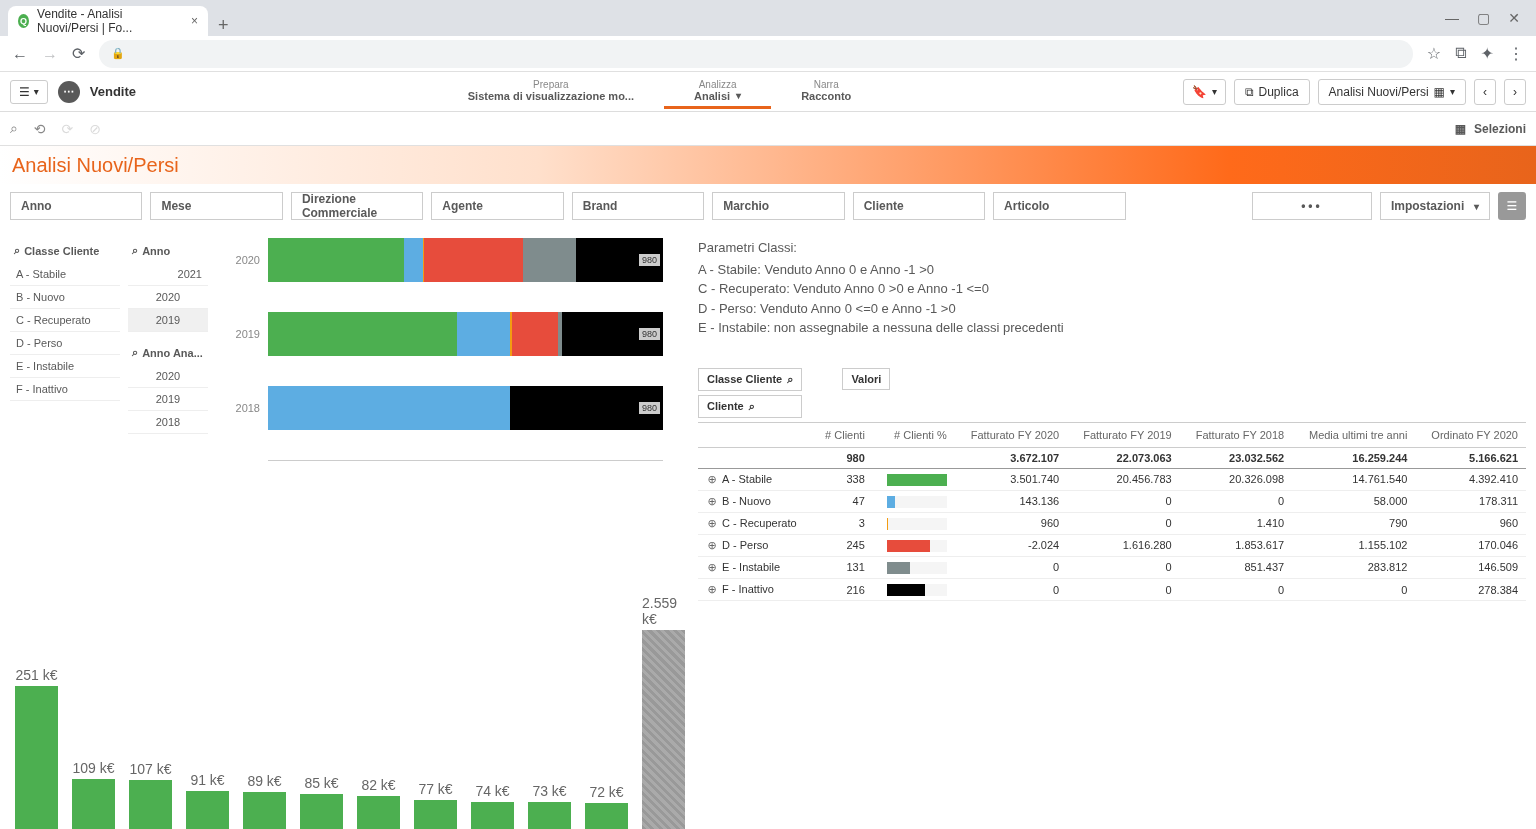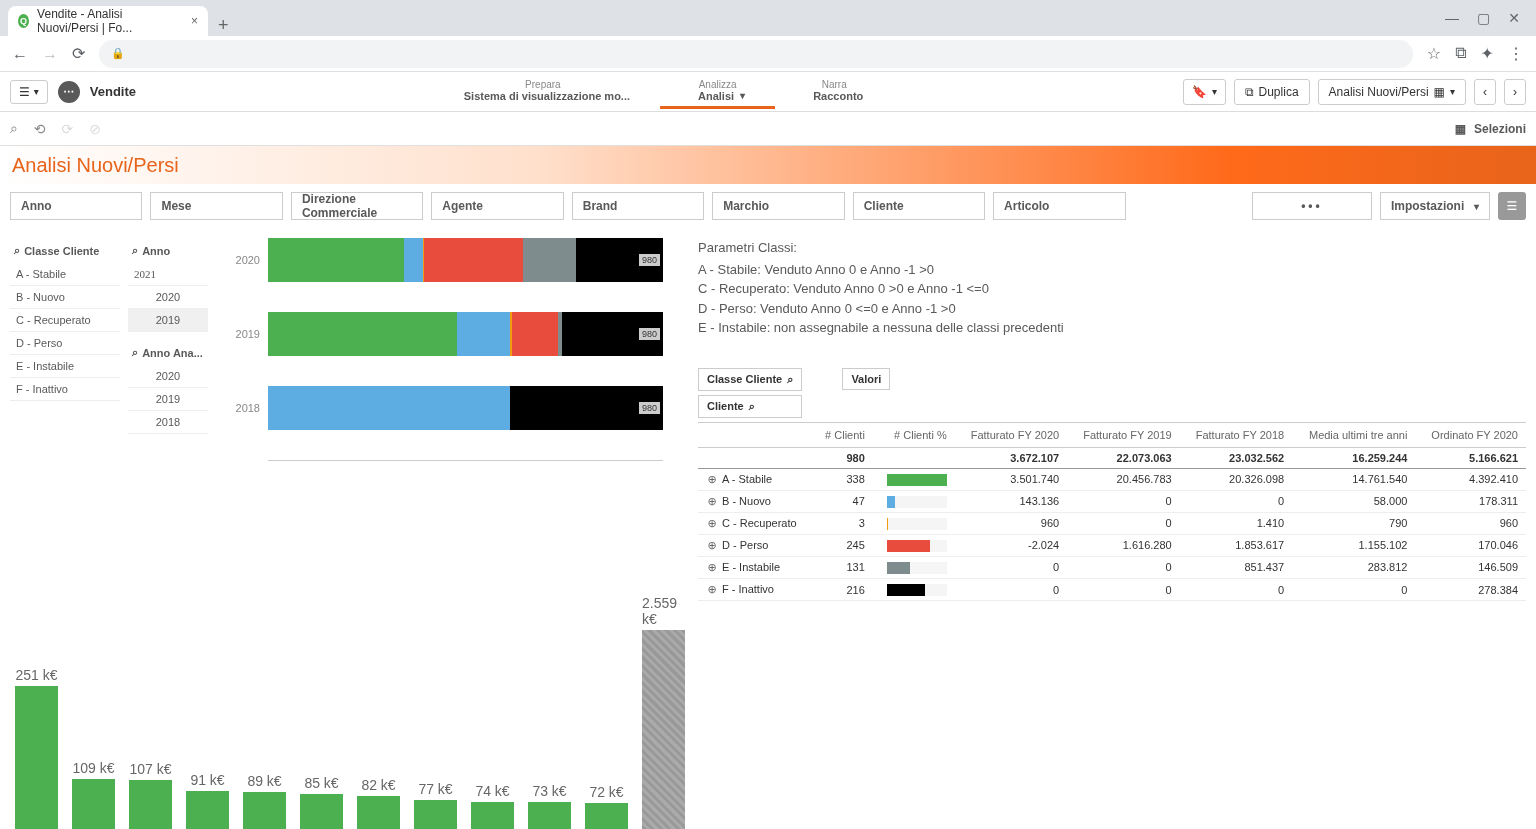--- a/index.html
+++ b/index.html
@@ -19,21 +19,21 @@
 .addr-right { display:flex; gap:14px; color:#5f6368; font-size:16px; }
 
 
 .app-bar { height:40px; border-bottom:1px solid #ddd; display:flex; align-items:center; padding:0 10px; gap:10px; }
 .menu-btn { border:1px solid #ccc; border-radius:3px; padding:4px 8px; display:flex; align-items:center; gap:4px; cursor:pointer; }
 .app-logo { width:22px; height:22px; border-radius:50%; background:#595959; display:inline-flex; align-items:center; justify-content:center; color:#fff; font-size:11px; font-weight:bold; }
 .app-title { font-weight:bold; font-size:13px; }
 .workflow { display:flex; gap:0; margin:0 auto; }
 .workflow-item { text-align:center; padding:4px 30px; font-size:11px; cursor:pointer; position:relative; }
 .workflow-item .wf-top { color:#888; font-size:10px; }
-.workflow-item .wf-bot { font-weight:bold; color:#595959; display:flex; align-items:center; gap:6px;margin-left:8px; }
+.workflow-item .wf-bot { font-weight:bold; color:#595959; display:flex; align-items:center; gap:6px; }
 .workflow-item.active { border-bottom:3px solid #e8641b; }
 .right-tools { display:flex; gap:8px; align-items:center; }
 .tool-btn { border:1px solid #ccc; border-radius:3px; padding:5px 10px; font-size:12px; cursor:pointer; background:#fff; display:flex; align-items:center; gap:5px; }
 .tool-btn.icon-only { padding:5px 8px; }
 
 
 .sel-bar { height:34px; border-bottom:1px solid #e0e0e0; display:flex; align-items:center; padding:0 10px; gap:16px; color:#888; }
 .sel-icon { font-size:14px; cursor:pointer; }
 .sel-right { margin-left:auto; display:flex; align-items:center; gap:8px; font-weight:bold; color:#595959; }
 
@@ -221,21 +221,21 @@
           <div class="listbox-item" style="text-align: left;">E - Instabile</div>
           <div class="listbox-item" style="text-align: left;">F - Inattivo</div>
         </div>
     </div>
     <div class="listbox" style="width:80px">
       <div class="listbox-hdr">
           <span>⌕</span>
           <span>Anno</span>
         </div>
       <div id="lb-anno">
-          <div class="listbox-item" style="text-align: left; font-family: Liberation Serif, serif;">2021</div>
+          <div class="listbox-item" style="text-align: right;">2021</div>
           <div class="listbox-item" style="text-align: center;">2020</div>
           <div class="listbox-item hl" style="text-align: center;">2019</div>
         </div>
       <div class="listbox-hdr" style="margin-top:8px">
           <span>⌕</span>
           <span>Anno Ana...</span>
         </div>
       <div id="lb-annoana">
           <div class="listbox-item" style="text-align: center;">2020</div>
           <div class="listbox-item" style="text-align: center;">2019</div>

